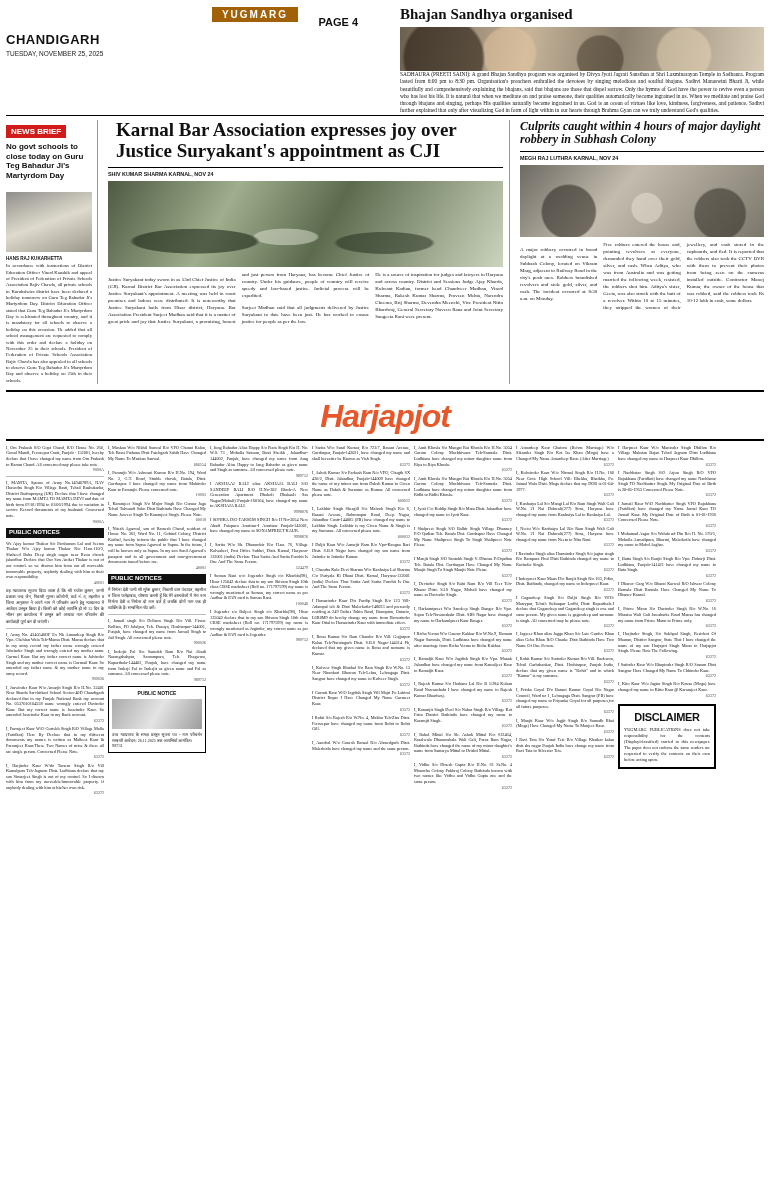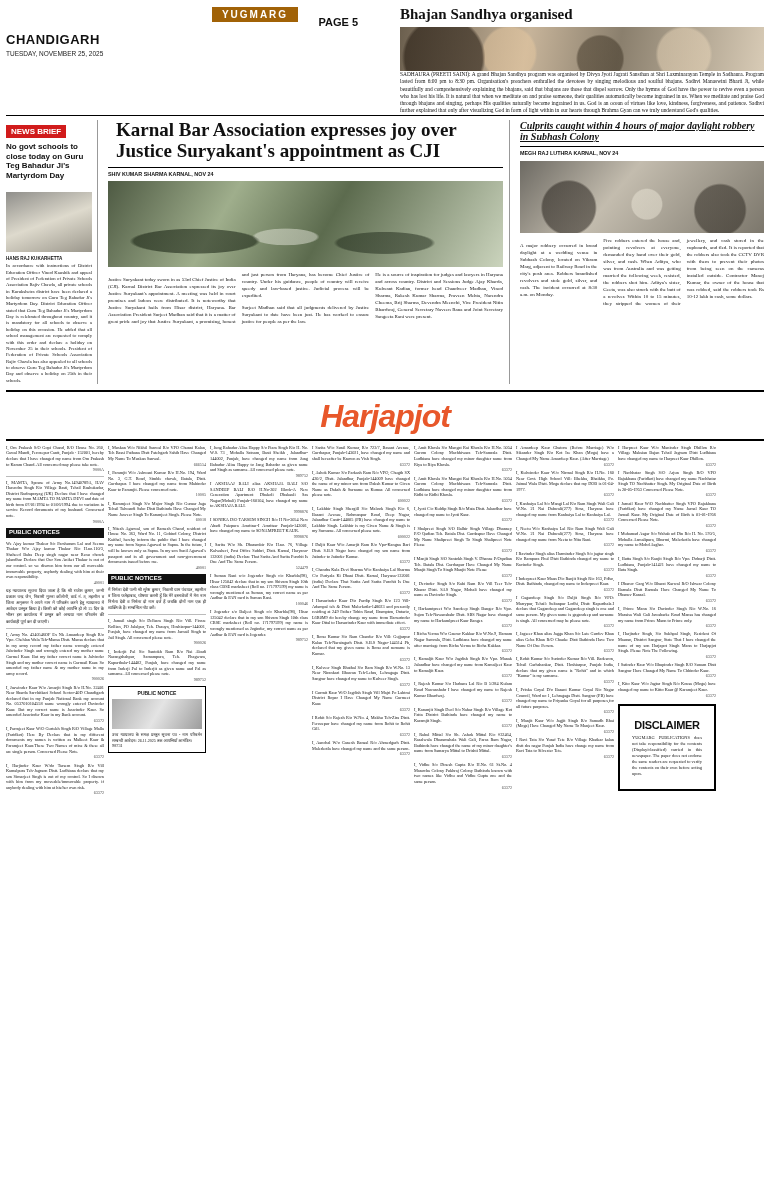--- a/index.html
+++ b/index.html
@@ -45,21 +45,21 @@
   .brief-tag { background:#d11b1b; color:#fff; font-family:"Liberation Sans", sans-serif;
     font-weight:bold; font-size:8px; padding:2px 5px; display:inline-block; }
   .brief-h { font-family:"Liberation Sans", sans-serif; font-weight:bold; font-size:8px; line-height:1.2; margin:4px 0 12px; }
   .brief-by { font-family:"Liberation Sans", sans-serif; font-weight:bold; font-size:4.6px; margin-bottom:2px; }
   .brief-body { font-size:4.7px; line-height:1.35; text-align:justify; }
   .brief-img { width:100%; height:60px; background:linear-gradient(160deg,#8f8e8a,#dedacd,#9a968b); margin:4px 0; }
 
   .col-mid { flex:1; border-right:1px solid #999; padding:0 6px 0 4px; }
   .col-right { width:248px; padding-left:4px; }
   .head-1 { font-family:"Liberation Serif", serif; font-weight:bold; font-size:19px; line-height:1.1; margin:0 8px 5px; }
-  .head-2 { font-family:"Liberation Serif", serif; font-weight:bold; font-style:italic; font-size:10px; line-height:1.12; margin:0 0 4px;text-decoration:underline; }
+  .head-2 { font-family:"Liberation Serif", serif; font-weight:bold; font-style:italic; font-size:12px; line-height:1.12; margin:0 0 4px; }
   .byline { font-family:"Liberation Sans", sans-serif; font-weight:bold; font-size:5.4px; line-height:1.35; margin-bottom:3px; }
   .rule { border-top:1px solid #000; margin:3px 0; }
   .story-cols-3 { column-count:3; column-gap:6px; font-size:5px; line-height:1.4; text-align:justify; }
   .photo-wide { width:100%; height:86px; background:linear-gradient(120deg,#4e5a43,#9fae8c 30%,#5c6b4e 55%,#cbd4bd); margin-bottom:4px; position:relative;}
   .photo-wide:after{content:"";position:absolute;inset:0;background:
     radial-gradient(ellipse at 22% 70%, rgba(20,30,15,.55) 0 14%, transparent 15%),
     radial-gradient(ellipse at 45% 65%, rgba(240,240,230,.45) 0 10%, transparent 11%),
     radial-gradient(ellipse at 70% 72%, rgba(30,40,25,.5) 0 12%, transparent 13%);}
   .photo-right { width:100%; height:72px; background:linear-gradient(130deg,#6d6a63,#c3bcae 40%,#7c776c); margin-bottom:4px; position:relative;}
   .photo-right:after{content:"";position:absolute;inset:0;background:
@@ -78,38 +78,38 @@
   .ccol { width:98px; font-size:4.3px; line-height:1.3; text-align:justify; }
   .ccol .sep { border-top:1px solid #bbb; margin:3px 0; }
   .ad { margin-bottom:3px; }
   .ad .ref { text-align:right; font-size:4.1px; color:#444; }
   .sect-hd { background:#111; color:#fff; font-family:"Liberation Sans", sans-serif;
      font-weight:bold; font-size:6px; padding:1px 3px; margin:4px 0 3px; }
   .hindi { font-size:4.2px; line-height:1.45; }
   .boxad { border:1px solid #000; padding:3px; margin:4px 0; }
   .boxad .t { font-family:"Liberation Sans", sans-serif; font-weight:bold; font-size:5px; text-align:center; }
   .boxad .b { font-size:4.1px; line-height:1.3; margin-top:2px; }
-  .disclaimer { border:2px solid #000; padding:12px; margin-top:6px; }
+  .disclaimer { border:2px solid #000; padding:4px; margin-top:6px; }
   .disclaimer .dt { font-family:"Liberation Sans", sans-serif; font-weight:bold; font-size:11px; text-align:center; letter-spacing:-.3px;}
   .disclaimer .db { font-size:4.4px; line-height:1.35; text-align:justify; margin-top:3px; }
   .smallimg { width:100%; height:30px; background:linear-gradient(120deg,#aaa,#e4e4e4,#9c9c9c); margin:3px 0; }
 </style>
 </head>
 <body>
 
 <div class="page">
 
   <div class="masthead">
     <div class="mh-left">
       <div class="mh-city">CHANDIGARH</div>
       <div class="mh-date">TUESDAY, NOVEMBER 25, 2025</div>
     </div>
     <div class="mh-center">
       <div class="yugmarg-badge">YUGMARG</div>
-      <div class="page-num">PAGE 5</div>
+      <div class="page-num">PAGE 4</div>
     </div>
     <div class="mh-right">
       <h2>Bhajan Sandhya organised</h2>
       <div class="mh-photo"></div>
       <p>SADHAURA (PREETI SAINI): A grand Bhajan Sandhya program was organised by Divya Jyoti Jagrati Sansthan at Shri Laxminarayan Temple in Sadhaura. Program lasted from 6:00 pm to 8:30 pm. Organisation's preachers enthralled the devotees by singing melodious and soulful bhajans. Sadhvi Manaswini Bharti Ji, while beautifully and comprehensively explaining the bhajans, said that bhajans are those that dispel sorrow. Only the hymns of God have the power to revive even a person who has lost his life. It is natural that when we meditate on and praise someone, their qualities automatically become ingrained in us. When we meditate and praise God through bhajans and singing, perhaps His qualities naturally become ingrained in us. God is an ocean of virtues like love, kindness, forgiveness, and patience. Sadhvi further explained that only after visualizing God in form of light within in our hearts through Brahma Gyan can we truly understand God's qualities.</p>
     </div>
   </div>
 
   <div class="stories">
 

